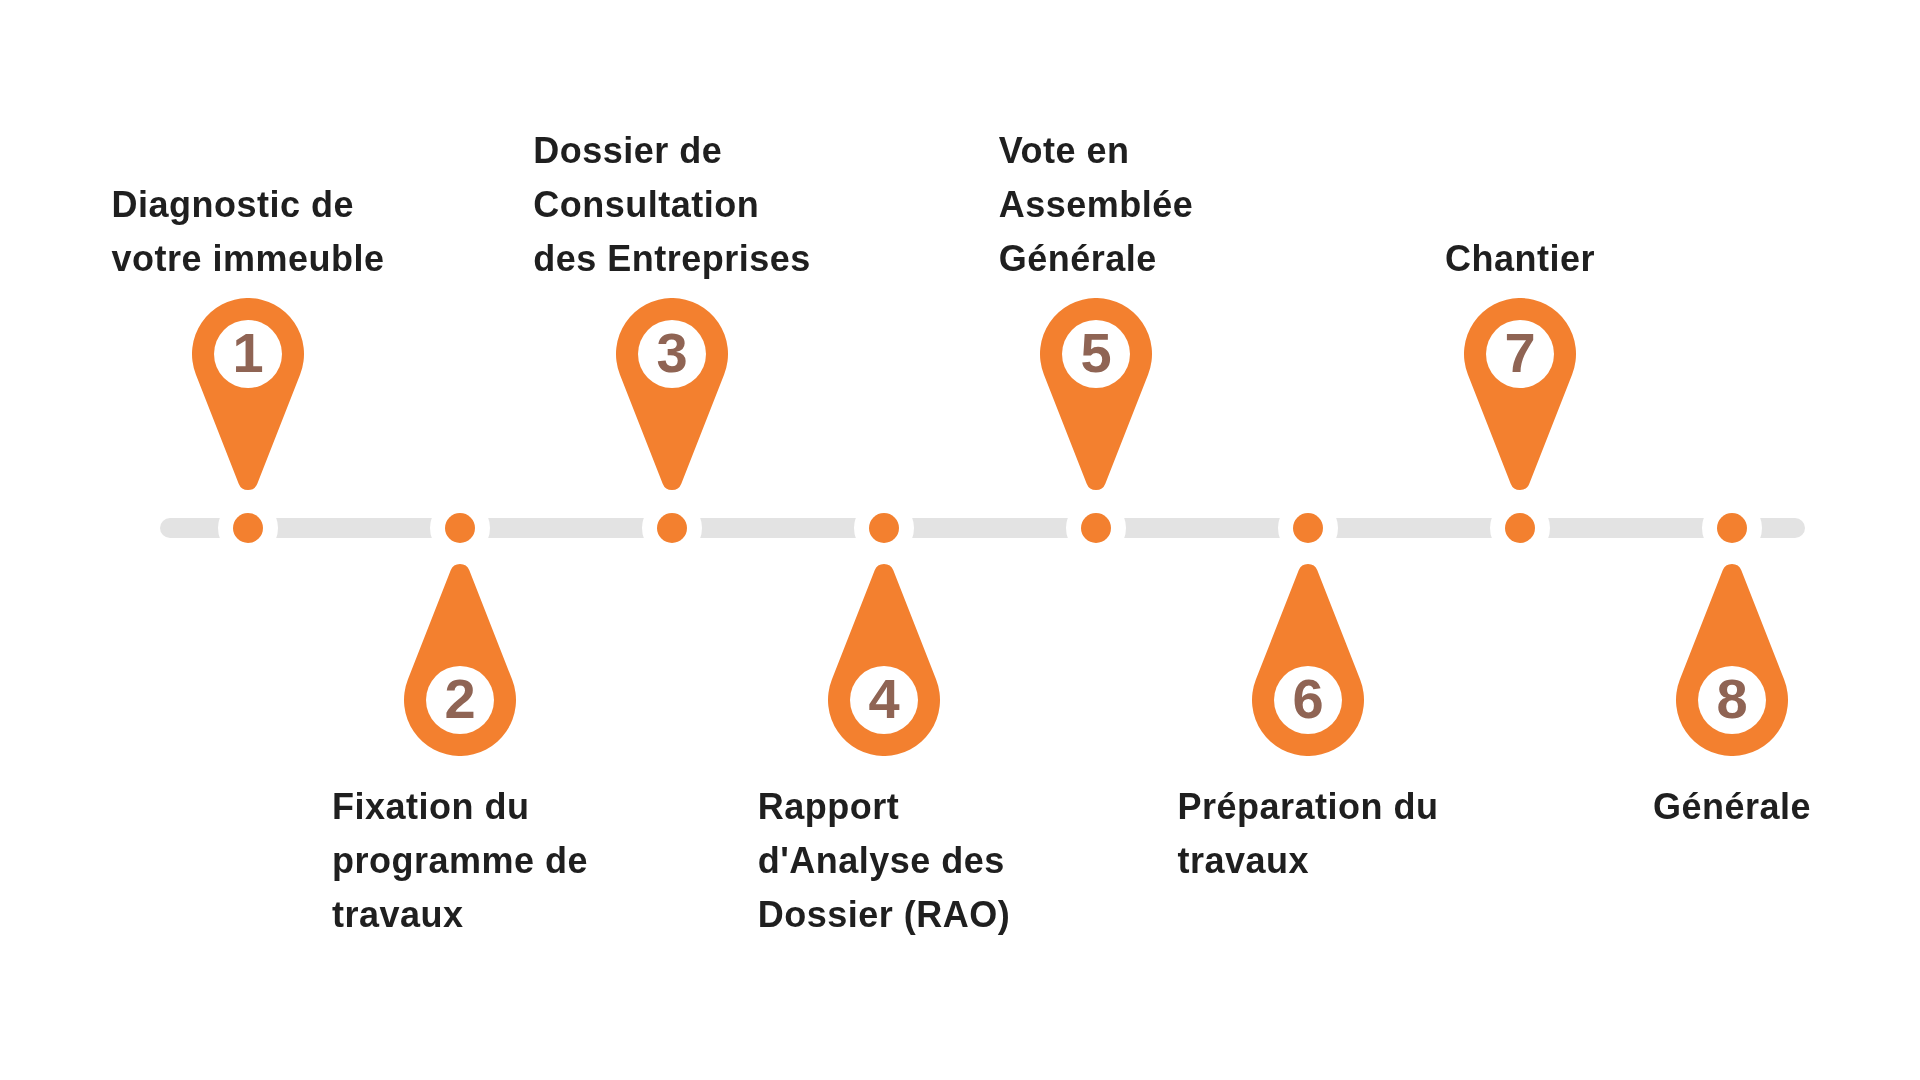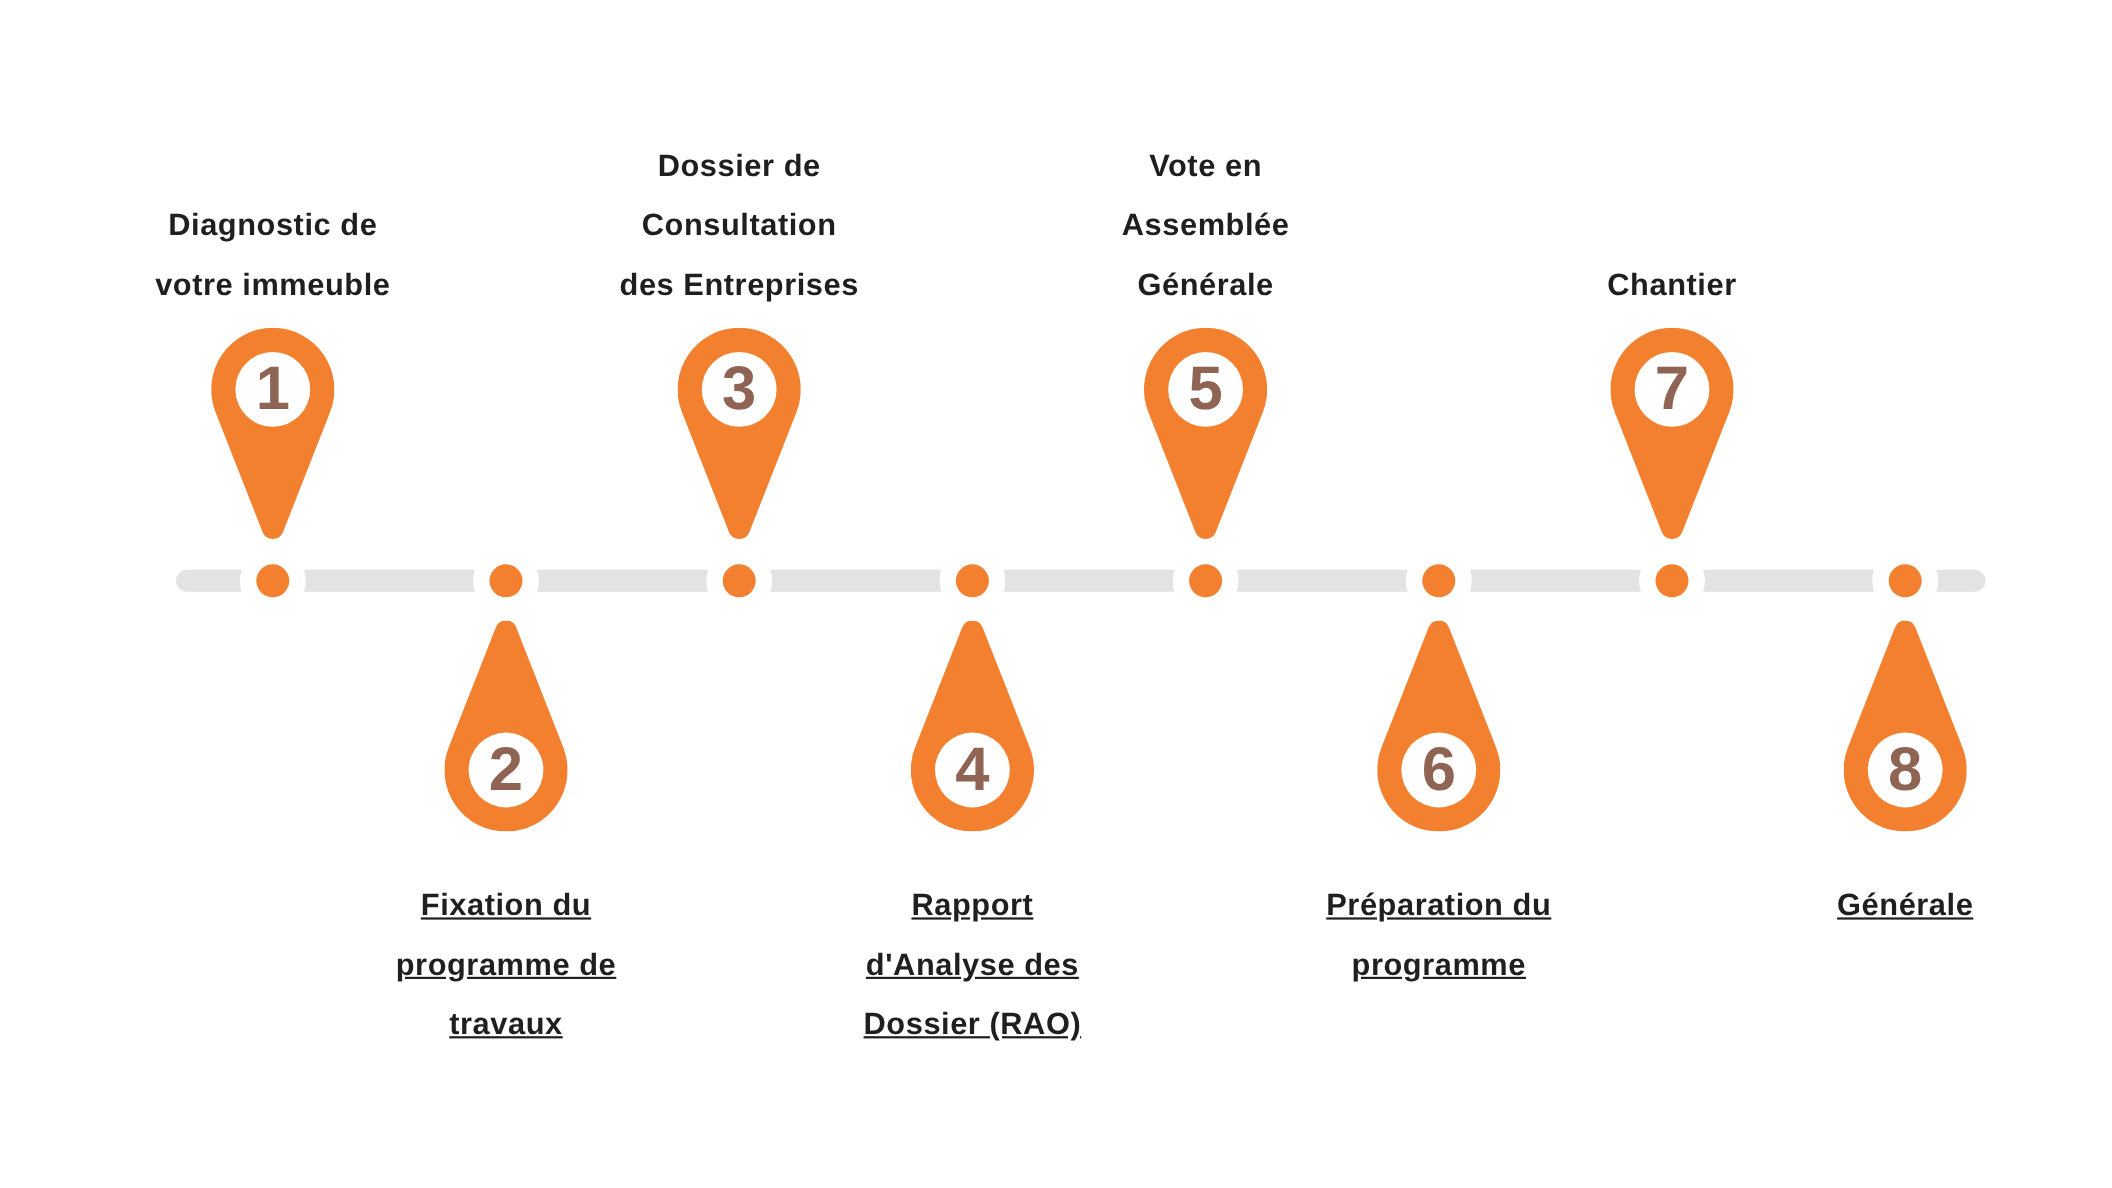--- a/index.html
+++ b/index.html
@@ -76,31 +76,31 @@
     transform:translateY(-1px);
   }
 
   
   .label{
     position:absolute;
     left:0;
     transform:translateX(-50%);
     width:max-content;
     max-width:460px;
-    text-align:center;
+    text-align:left;
     white-space:pre-line;
-    font-size:28px;
+    font-size:36px;
     font-weight:700;
     line-height:54px;
     letter-spacing:.5px;
     color:var(--text);
     z-index:3;
   }
   .label-above{bottom:794px;}
-  .label-below{top:796px;text-decoration:underline;}
+  .label-below{top:780px;}
 </style>
 </head>
 <body>
 
 <div class="canvas">
 
   <div class="timeline-bar"></div>
 
   <div class="step" style="left:248px">
     <div class="pin pin-above">
@@ -180,21 +180,21 @@
     <div class="pin pin-below">
       <svg viewBox="0 0 112 192" aria-hidden="true">
         <path fill="var(--orange)" d="M3.87 76.44 A56 56 0 1 1 108.13 76.44 L65.31 185.65 A10 10 0 0 1 46.69 185.65 Z"></path>
       </svg>
       <div class="badge">
           <span>6</span>
         </div>
     </div>
     <span class="dot"></span>
     <div class="label label-below">Préparation du
-programme</div>
+travaux</div>
   </div>
 
   <div class="step" style="left:1520px">
     <div class="pin pin-above">
       <svg viewBox="0 0 112 192" aria-hidden="true">
         <path fill="var(--orange)" d="M3.87 76.44 A56 56 0 1 1 108.13 76.44 L65.31 185.65 A10 10 0 0 1 46.69 185.65 Z"></path>
       </svg>
       <div class="badge">
           <span>7</span>
         </div>

